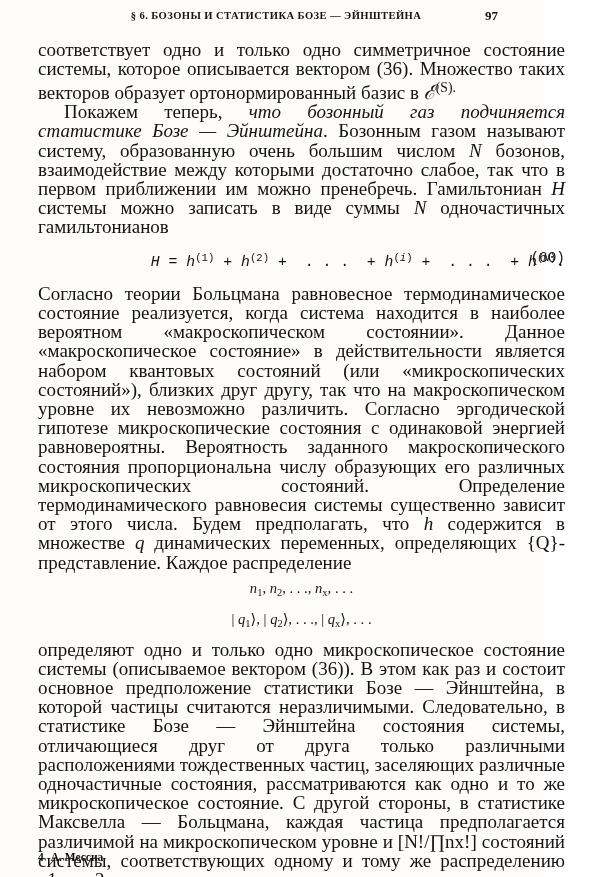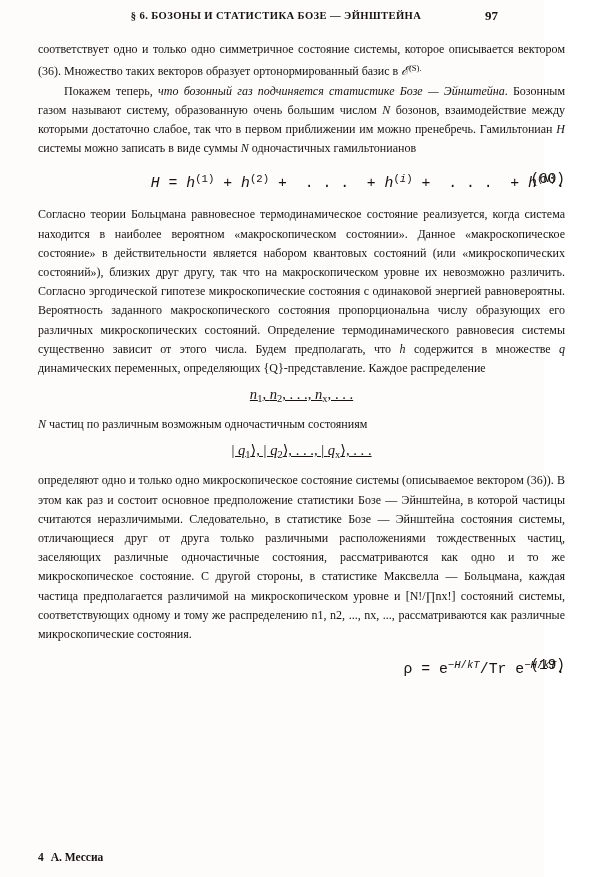--- a/index.html
+++ b/index.html
@@ -48,21 +48,21 @@
     font-weight: bold;
   }
   .content {
     position: absolute;
     top: 40px;
     left: 38px;
     width: 527px;
   }
   p.para {
     margin: 0;
-    font-size: 12px;
+    font-size: 19px;
     line-height: 19.2px;
     text-align: justify;
     text-justify: inter-word;
     hyphens: manual;
   }
   p.indent {
     text-indent: 26px;
   }
   .formula {
     margin: 7px 0 8px 0;
@@ -76,21 +76,20 @@
     position: absolute;
     right: 0;
     top: 0;
     font-size: 14.4px;
   }
   .centerline {
     margin: 6px 0 6px 0;
     text-align: center;
     font-size: 14.6px;
     line-height: 20px;
-    text-decoration: underline;
   }
   .it { font-style: italic; }
   .sub { font-size: 0.72em; vertical-align: -0.28em; }
   .sup { font-size: 0.72em; vertical-align: 0.48em; }
   .scriptE {
     font-family: "Liberation Serif", serif;
     font-style: italic;
     font-size: 1.05em;
   }
   .spaced {
@@ -124,21 +123,20 @@
 
     <div class="formula">
       <span><span class="it">H</span> = <span class="it">h</span><span class="sup">(1)</span> + <span class="it">h</span><span class="sup">(2)</span> + &nbsp;.&nbsp;.&nbsp;.&nbsp; + <span class="it">h</span><span class="sup">(<span class="it">i</span>)</span> + &nbsp;.&nbsp;.&nbsp;.&nbsp; + <span class="it">h</span><span class="sup">(<span class="it">N</span>)</span>.</span>
       <span class="eqno">(60)</span>
     </div>
 
     <p class="para"><span>Согласно теории Больцмана равновесное термодинамическое состояние реализуется, когда система находится в наиболее вероятном «макроскопическом состоянии». Данное «макроскопическое состояние» в действительности является набором квантовых состояний (или «микроскопических состояний»), близких друг другу, так что на макроскопическом уровне их невозможно различить. Согласно эргодической гипотезе микроскопические состояния с одинаковой энергией равновероятны. Вероятность заданного макроскопического состояния пропорциональна числу образующих его различных микроскопических состояний. Определение термодинамического равновесия системы существенно зависит от этого числа. Будем предполагать, что </span><span class="it">h</span><span> содержится в множестве </span><span class="it">q</span><span> динамических переменных, определяющих {Q}-представление. Каждое распределение</span></p>
 
     <div class="centerline"><span class="it">n</span><span class="sub">1</span>, <span class="it">n</span><span class="sub">2</span>, .&nbsp;.&nbsp;., <span class="it">n</span><span class="sub">х</span>, .&nbsp;.&nbsp;.</div>
 
-    <p class="para"><span class="it">N</span><span> частиц по различным возможным одночастичным состояниям</span></p>
 
     <div class="centerline">| <span class="it">q</span><span class="sub">1</span>⟩, | <span class="it">q</span><span class="sub">2</span>⟩, .&nbsp;.&nbsp;., | <span class="it">q</span><span class="sub">х</span>⟩, .&nbsp;.&nbsp;.</div>
 
     <p class="para"><span>определяют одно и только одно микроскопическое состояние системы (описываемое вектором (36)). В этом как раз и состоит основное предположение статистики Бозе — Эйнштейна, в которой частицы считаются неразличимыми. Следовательно, в статистике Бозе — Эйнштейна состояния системы, отличающиеся друг от друга только различными расположениями тождественных частиц, заселяющих различные одночастичные состояния, рассматриваются как одно и то же микроскопическое состояние. С другой стороны, в статистике Максвелла — Больцмана, каждая частица предполагается различимой на микроскопическом уровне и [N!/∏nx!] состояний системы, соответствующих одному и тому же распределению n1, n2, ..., nx, ..., рассматриваются как различные микроскопические состояния.</span></p>
 
 
     <div class="formula">
       <span>ρ = e<span class="sup">−<span class="it">H</span>/<span class="it">kT</span></span>/Tr e<span class="sup">−<span class="it">H</span>/<span class="it">kT</span></span>.</span>
       <span class="eqno">(19)</span>
     </div>

